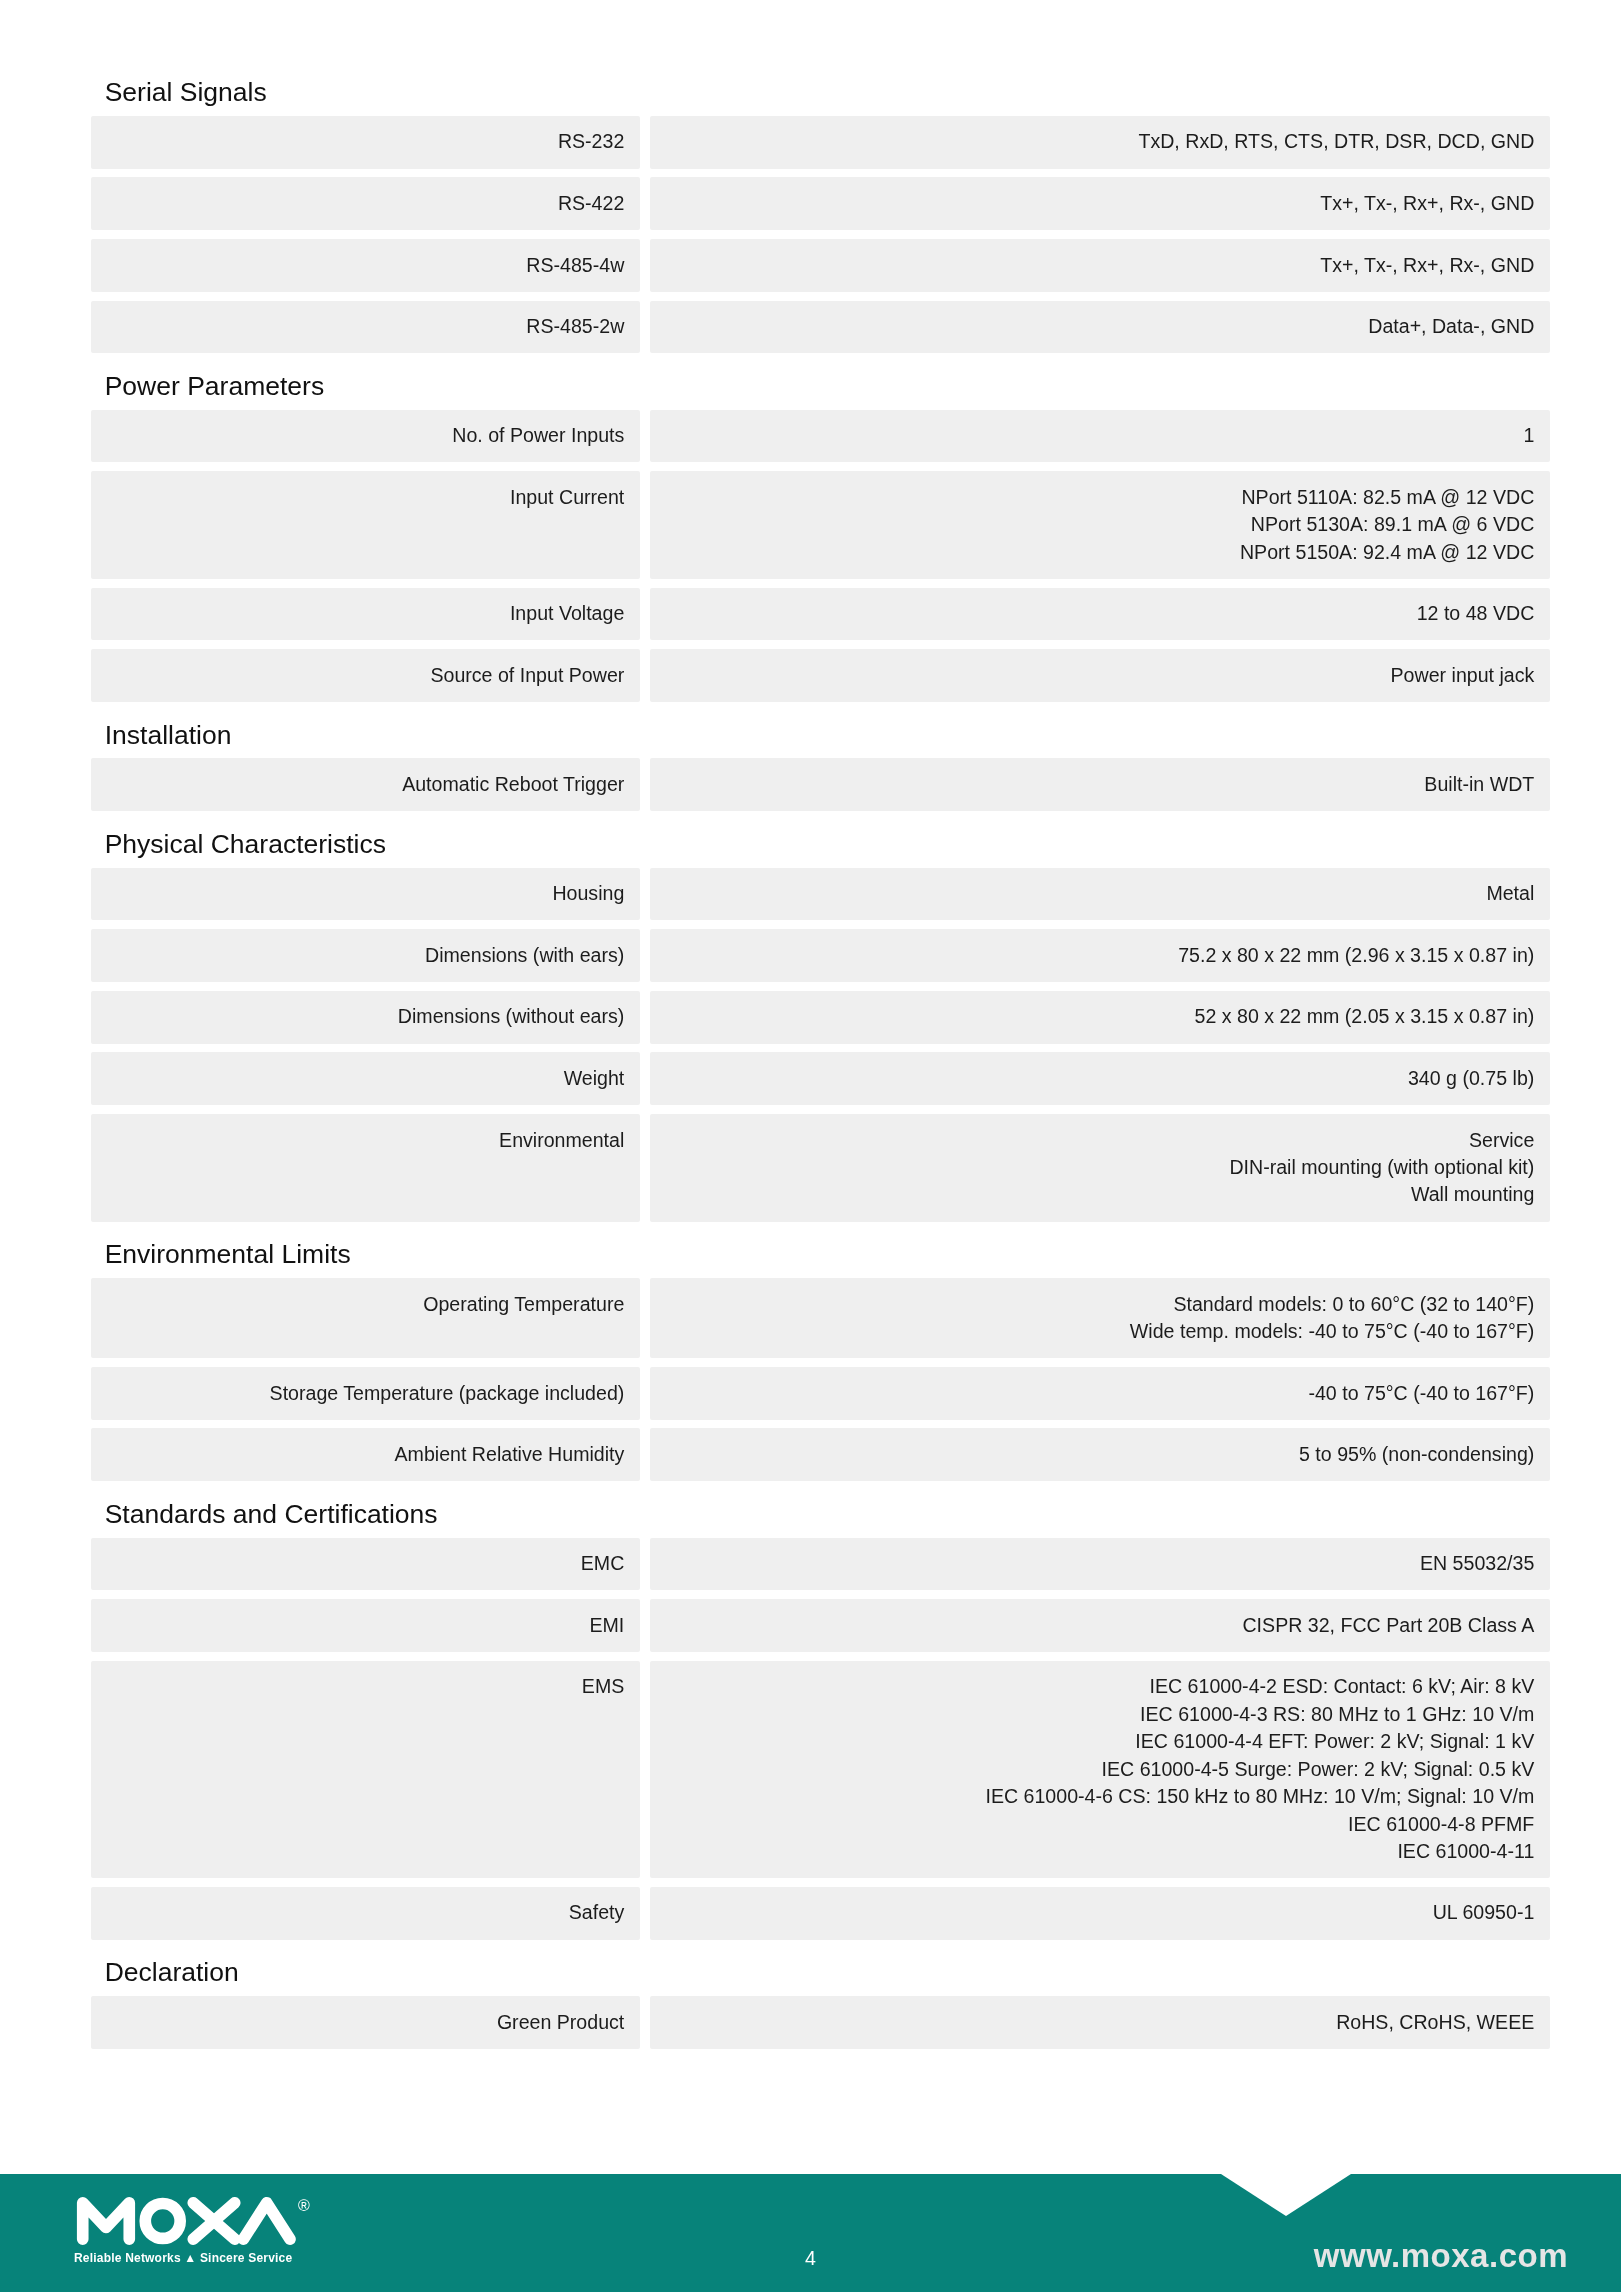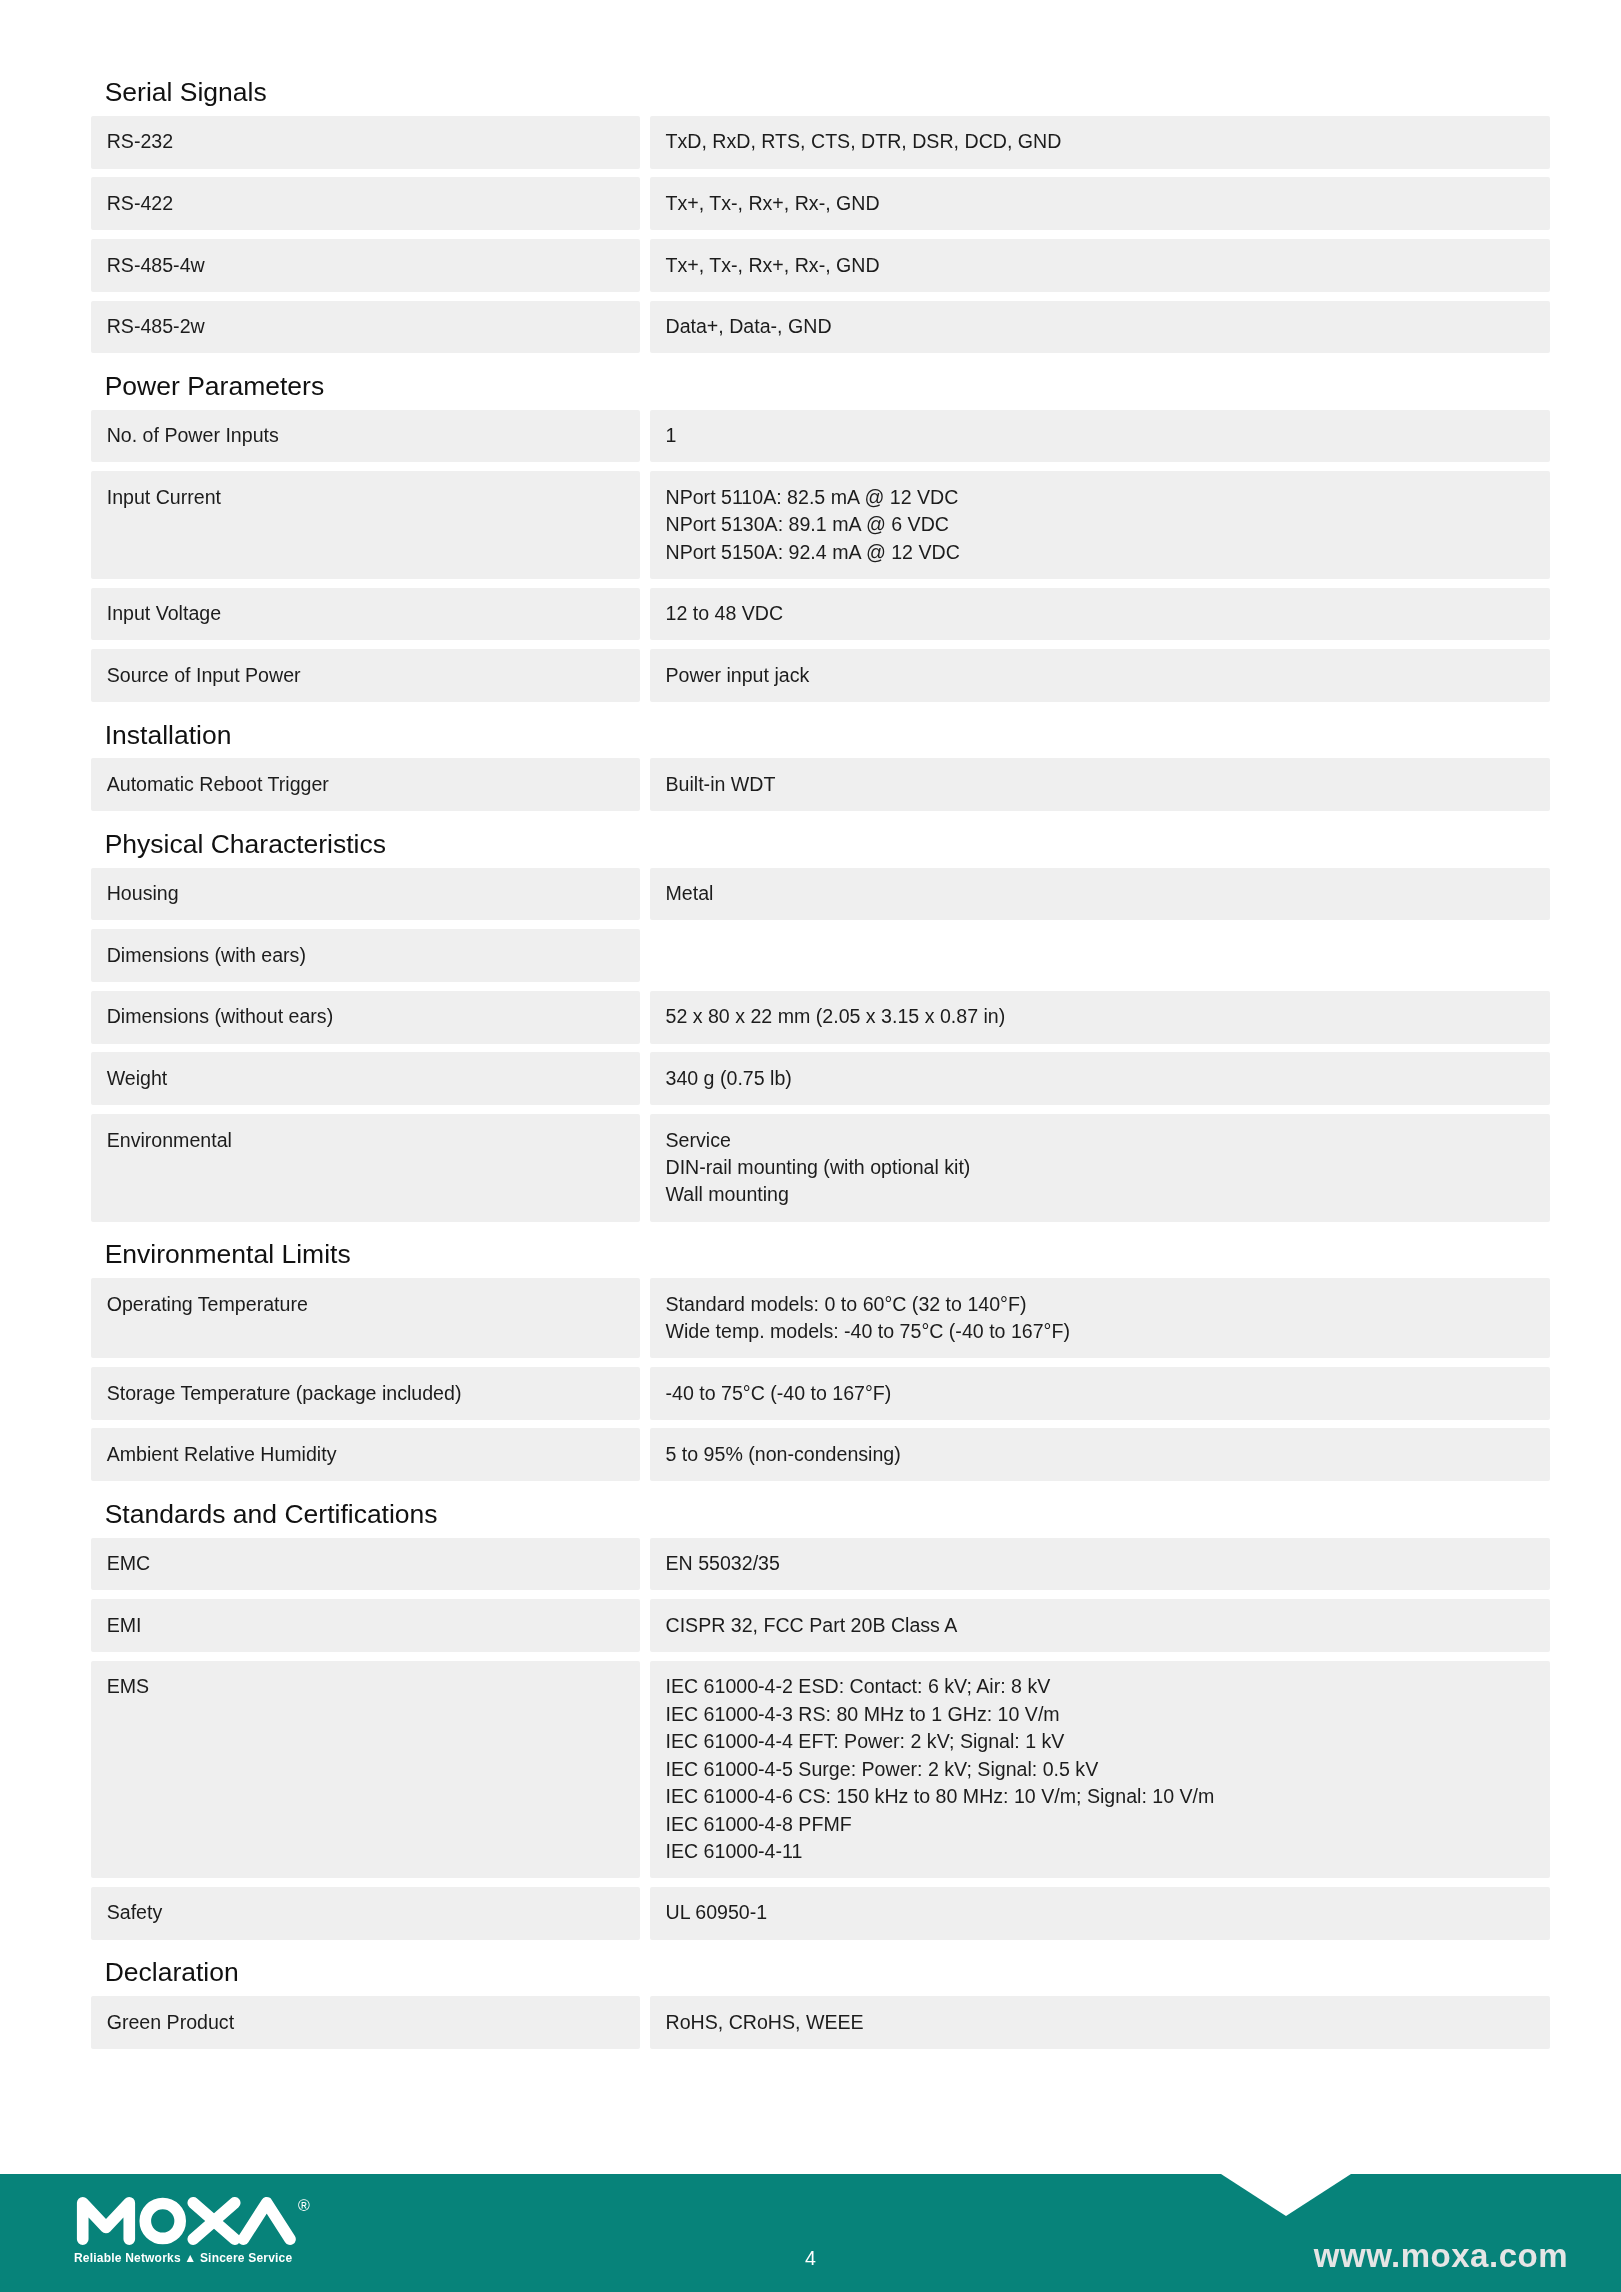--- a/index.html
+++ b/index.html
@@ -17,20 +17,21 @@
   .section-title{
     font-size:26.5px;line-height:31px;font-weight:400;color:#111111;
     margin:17.6px 0 7.8px 13.7px;white-space:nowrap;
   }
   .section:first-child .section-title{margin-top:0;}
   .row{display:flex;gap:9.8px;margin-bottom:8.8px;}
   .cell{
     background:var(--cell);border-radius:2px;
     padding:12.7px 15.7px;font-size:19.6px;line-height:27.4px;
     box-sizing:border-box;
+    text-align:right;
   }
   .cell.label{flex:0 0 549px;}
   .cell.value{flex:1 1 auto;}
   .line{white-space:nowrap;}
 
   .footer{
     position:absolute;left:0;bottom:0;width:1621px;height:119px;
     background:var(--teal);
   }
   .footer .notch{
@@ -129,20 +130,23 @@
       <div class="section">
         <div class="section-title">Physical Characteristics</div>
         <div class="row">
           <div class="cell label">Housing</div>
           <div class="cell value">
             <div class="line">Metal</div>
           </div>
         </div>
         <div class="row">
           <div class="cell label">Dimensions (with ears)</div>
+          <div class="cell value">
+            <div class="line">75.2 x 80 x 22 mm (2.96 x 3.15 x 0.87 in)</div>
+          </div>
         </div>
         <div class="row">
           <div class="cell label">Dimensions (without ears)</div>
           <div class="cell value">
             <div class="line">52 x 80 x 22 mm (2.05 x 3.15 x 0.87 in)</div>
           </div>
         </div>
         <div class="row">
           <div class="cell label">Weight</div>
           <div class="cell value">

